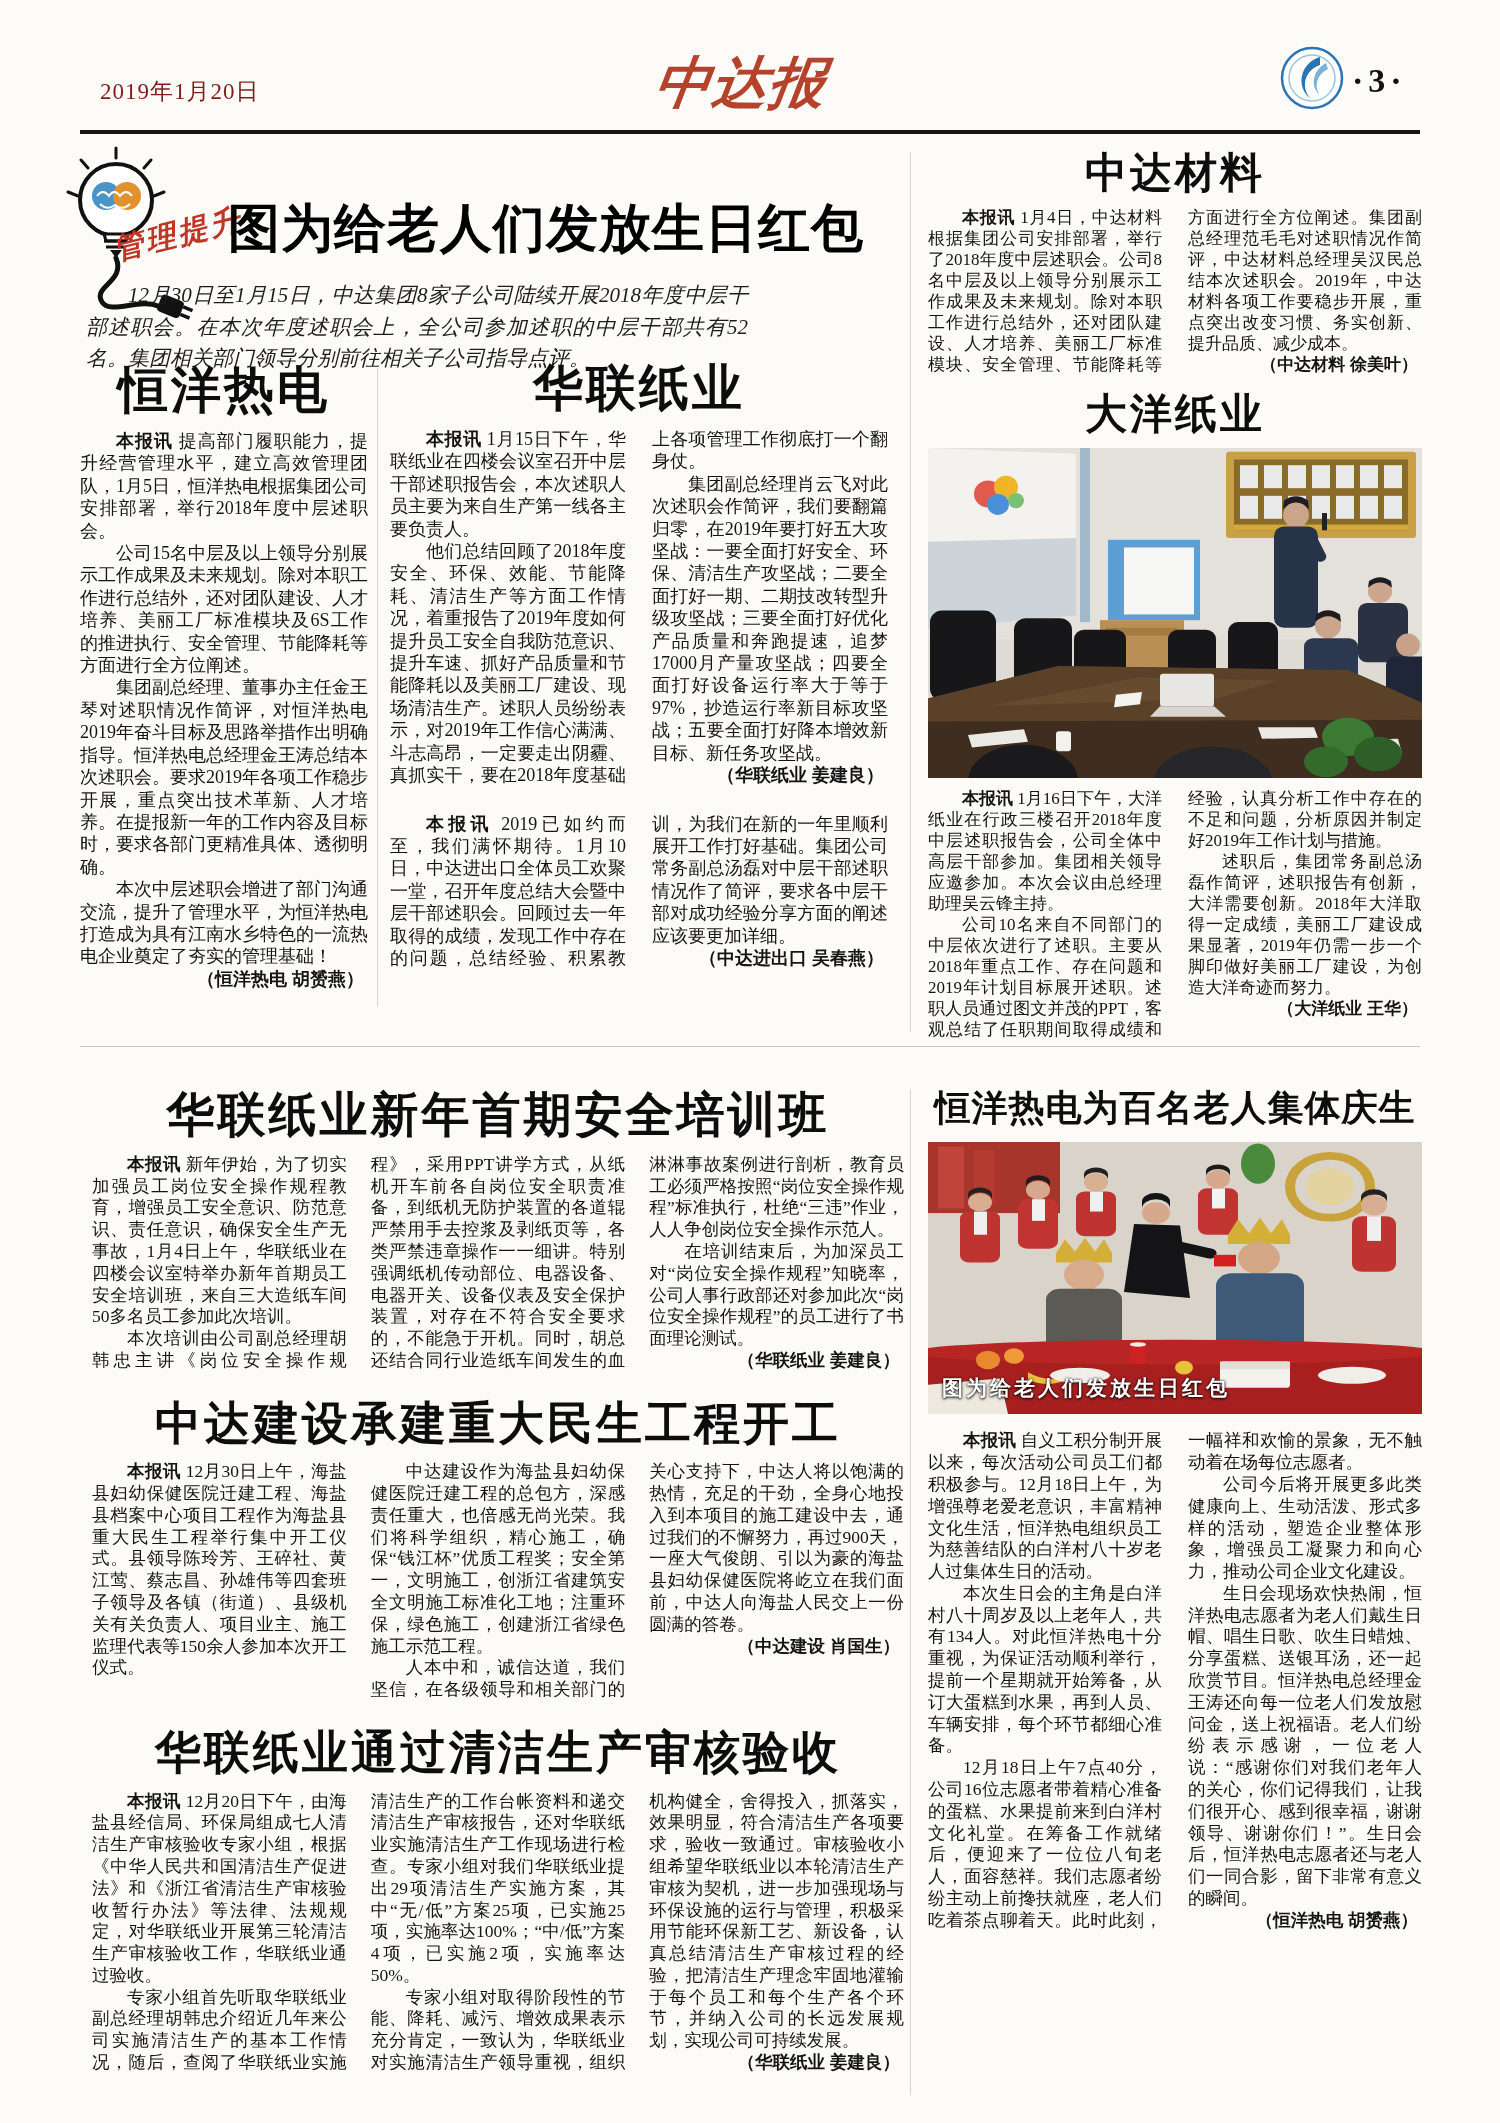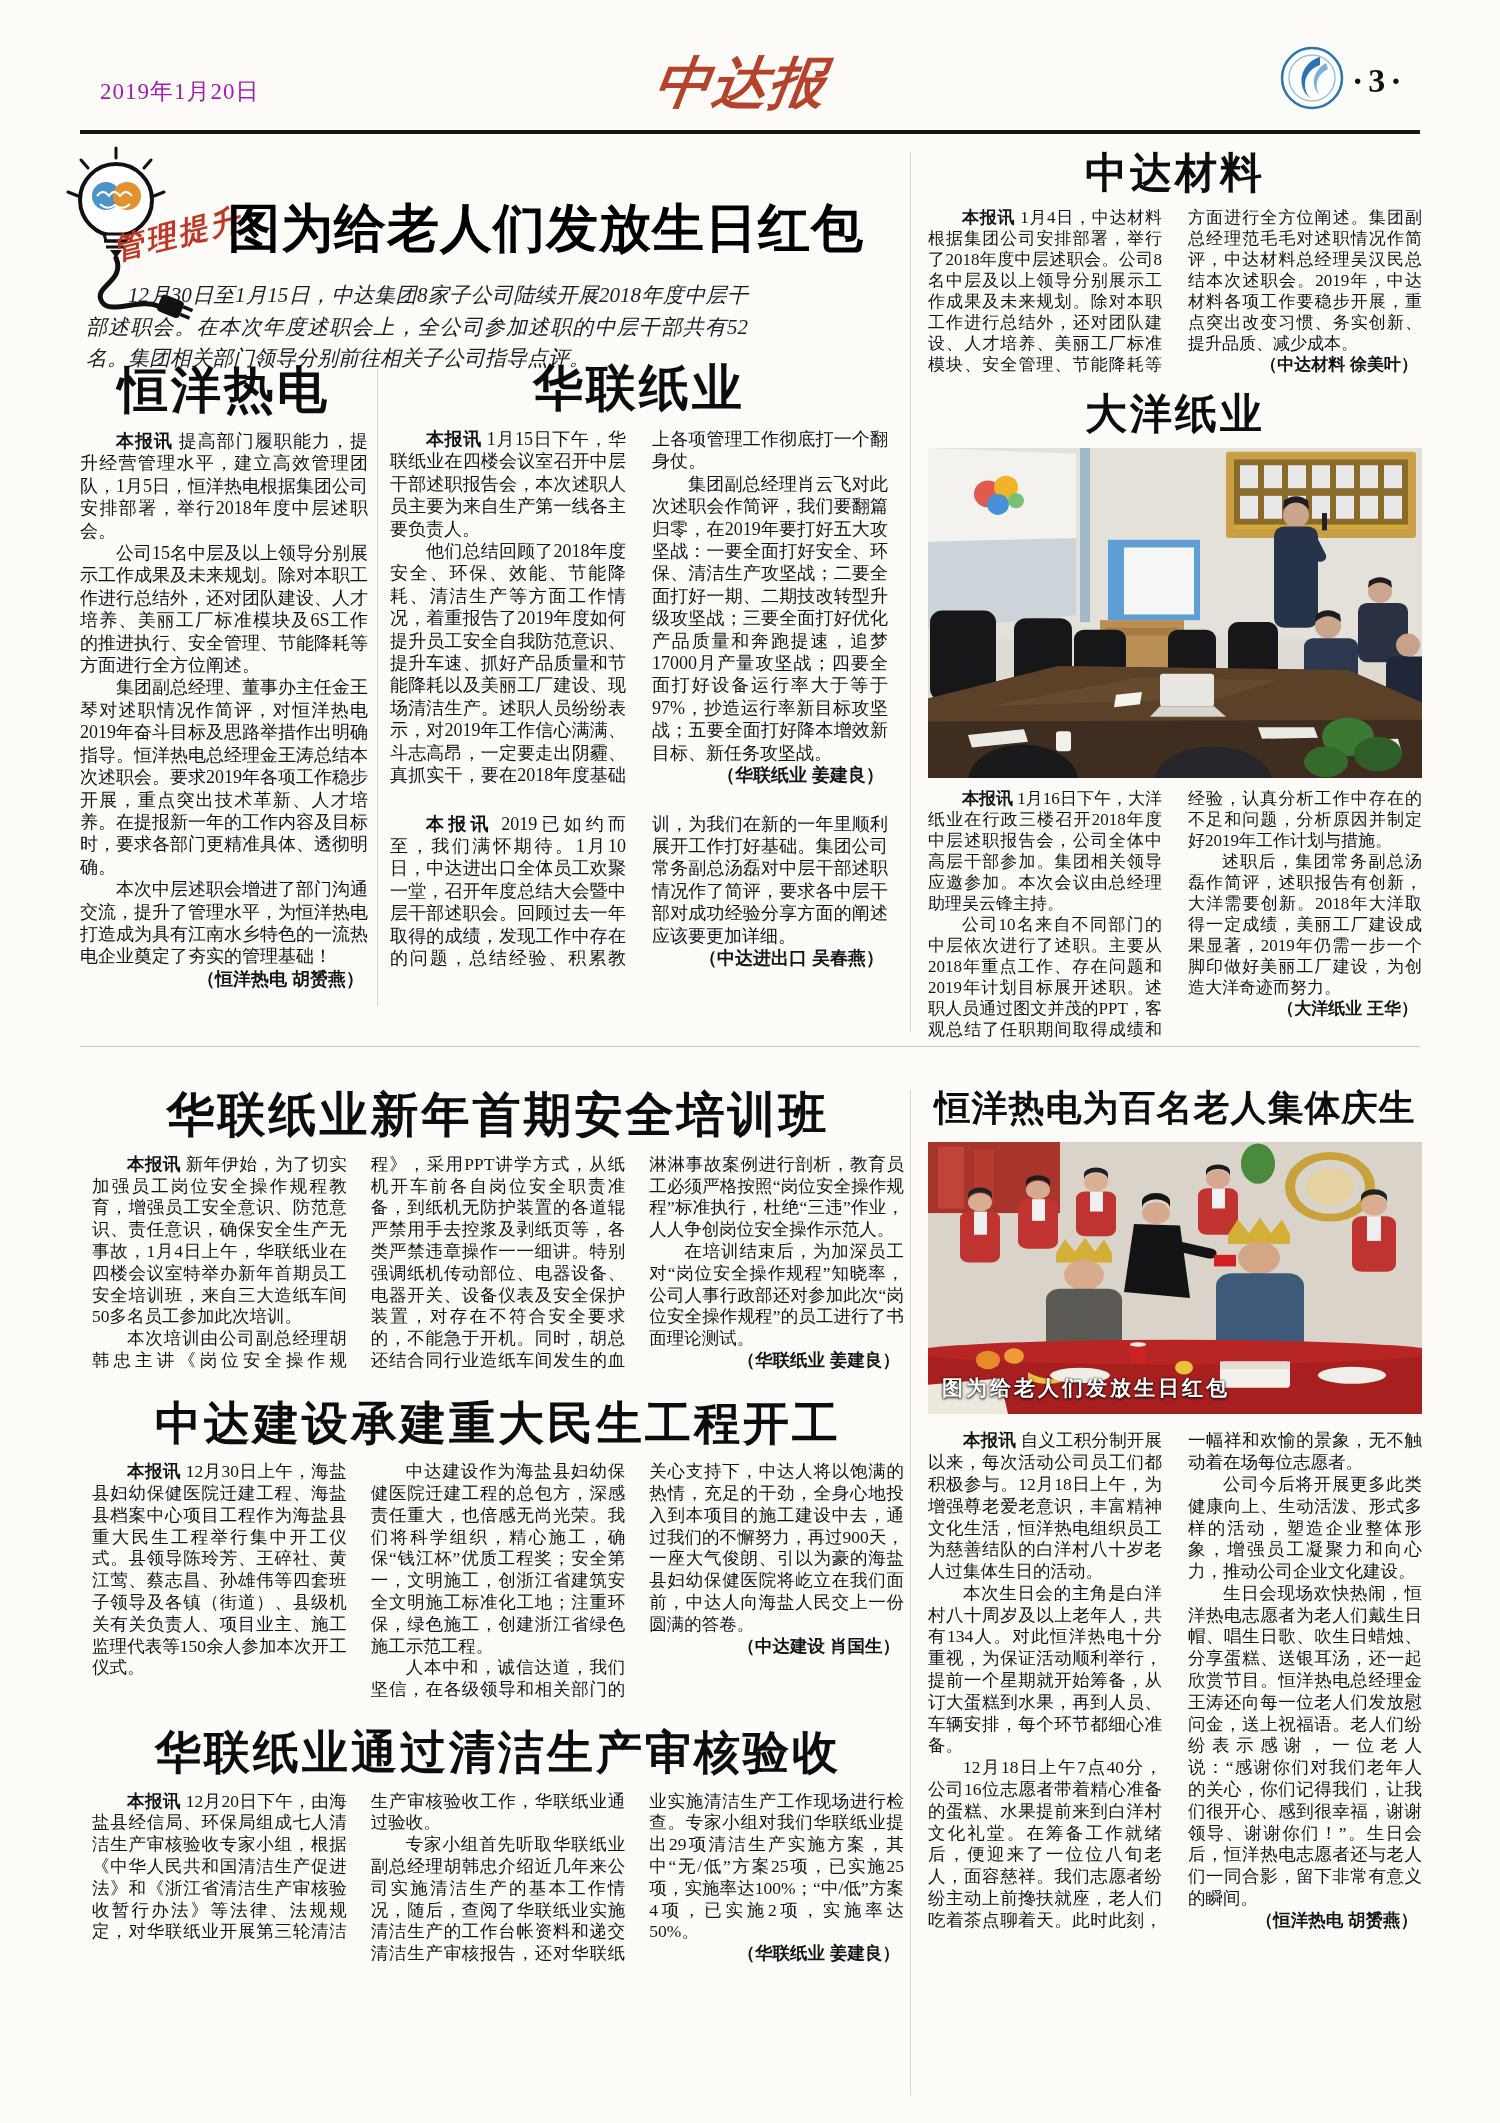--- a/index.html
+++ b/index.html
@@ -1,21 +1,21 @@
 <!DOCTYPE html>
 <html><head>
 <meta charset="utf-8">
 <style>
   html,body{margin:0;padding:0;background:#e9e7e2;}
   .sheet{position:relative;width:1500px;height:2123px;background:#fcfbf8;overflow:hidden;
          font-family:"Liberation Serif","DejaVu Serif",serif;color:#141414;margin:0 auto;}
   .abs{position:absolute;}
 
   
-  .date{font-size:23px;letter-spacing:1px;color:#a21caf;}
+  .date{font-size:23px;letter-spacing:1px;color:#7f1d1d;}
   .masthead{font-size:56px;font-weight:700;font-style:italic;color:#b5432c;
             transform:skewX(-8deg);letter-spacing:1px;white-space:nowrap;}
   .pagenum{font-size:34px;font-weight:700;letter-spacing:5px;color:#111;}
   .rule{background:#151515;}
   .vrule{background:#d6d4d0;width:1px;}
   .hdivider{background:#c9c7c3;height:1px;}
 
   
   .lead-tag{font-style:italic;font-weight:700;color:#c13524;font-size:30px;
             transform:rotate(-14deg);letter-spacing:3px;white-space:nowrap;}
@@ -256,20 +256,21 @@
           </div>
         <div class="byline">（中达建设 肖国生）</div>
       </div>
     </div>
     <div>
       <h2 class="art-title t46">华联纸业通过清洁生产审核验收</h2>
       <div class="body z-bot cols3">
         <div>
             <p class="para"><b class="leadin">本报讯</b> 12月20日下午，由海盐县经信局、环保局组成七人清洁生产审核验收专家小组，根据《中华人民共和国清洁生产促进法》和《浙江省清洁生产审核验收暂行办法》等法律、法规规定，对华联纸业开展第三轮清洁生产审核验收工作，华联纸业通过验收。</p>
             <p class="para">专家小组首先听取华联纸业副总经理胡韩忠介绍近几年来公司实施清洁生产的基本工作情况，随后，查阅了华联纸业实施清洁生产的工作台帐资料和递交清洁生产审核报告，还对华联纸业实施清洁生产工作现场进行检查。专家小组对我们华联纸业提出29项清洁生产实施方案，其中“无/低”方案25项，已实施25项，实施率达100%；“中/低”方案4项，已实施2项，实施率达50%。</p>
+            <p class="para">专家小组对取得阶段性的节能、降耗、减污、增效成果表示充分肯定，一致认为，华联纸业对实施清洁生产领导重视，组织机构健全，舍得投入，抓落实，效果明显，符合清洁生产各项要求，验收一致通过。审核验收小组希望华联纸业以本轮清洁生产审核为契机，进一步加强现场与环保设施的运行与管理，积极采用节能环保新工艺、新设备，认真总结清洁生产审核过程的经验，把清洁生产理念牢固地灌输于每个员工和每个生产各个环节，并纳入公司的长远发展规划，实现公司可持续发展。</p>
           </div>
         <div class="byline">（华联纸业 姜建良）</div>
       </div>
     </div>
   </div>
 
   <div class="abs" style="left:928px;top:1088px;width:494px;">
     <h2 class="art-title t36" style="letter-spacing:1px;">恒洋热电为百名老人集体庆生</h2>
     <div class="photo" style="width:494px;height:272px;margin:14px 0 16px 0;">
       <svg viewBox="0 0 494 352" preserveAspectRatio="none">

